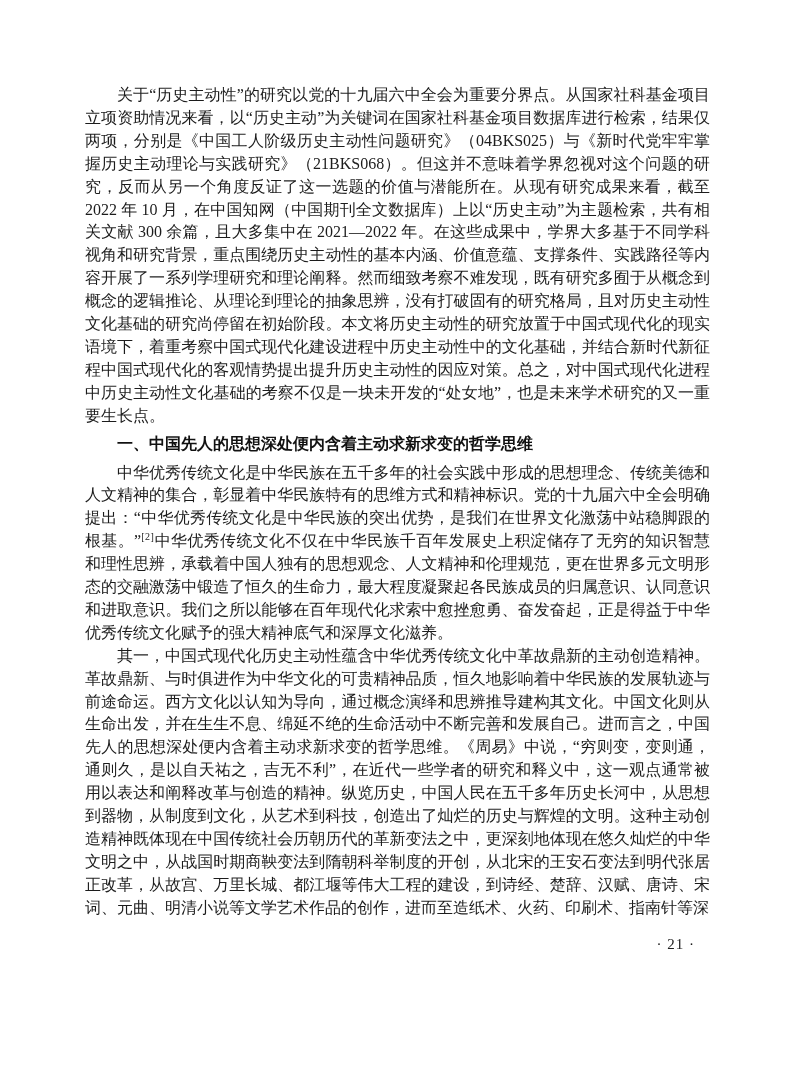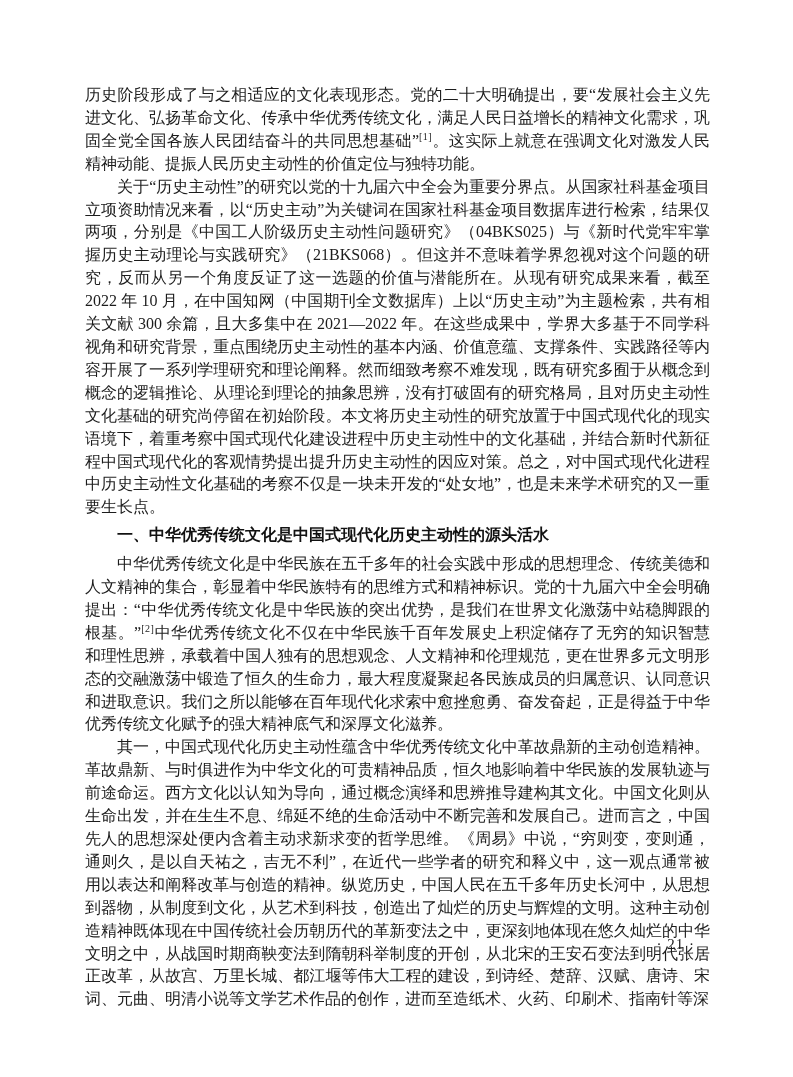--- a/index.html
+++ b/index.html
@@ -59,25 +59,24 @@
     color: #1c1c1c;
     font-family: "Liberation Serif", "DejaVu Serif", serif;
   }
 </style>
 </head>
 <body>
 
 <div class="page">
   <div class="text-block">
 
-    <p class="para no-indent"><span>历史阶段形成了与之相适应的文化表现形态。党的二十大明确提出，要“发展社会主义先进文化、弘扬革命文化、传承中华优秀传统文化，满足人民日益增长的精神文化需求，巩固全党全国各族人民团结奋斗的共同思想基础”</span><sup class="fn">[1]</sup><span>。这实际上就意在强调文化对激发人民精神动能、提振人民历史主动性的价值定位与独特功能。</span></p>
 
     <p class="para"><span>关于“历史主动性”的研究以党的十九届六中全会为重要分界点。从国家社科基金项目立项资助情况来看，以“历史主动”为关键词在国家社科基金项目数据库进行检索，结果仅两项，分别是《中国工人阶级历史主动性问题研究》（04BKS025）与《新时代党牢牢掌握历史主动理论与实践研究》（21BKS068）。但这并不意味着学界忽视对这个问题的研究，反而从另一个角度反证了这一选题的价值与潜能所在。从现有研究成果来看，截至 2022 年 10 月，在中国知网（中国期刊全文数据库）上以“历史主动”为主题检索，共有相关文献 300 余篇，且大多集中在 2021—2022 年。在这些成果中，学界大多基于不同学科视角和研究背景，重点围绕历史主动性的基本内涵、价值意蕴、支撑条件、实践路径等内容开展了一系列学理研究和理论阐释。然而细致考察不难发现，既有研究多囿于从概念到概念的逻辑推论、从理论到理论的抽象思辨，没有打破固有的研究格局，且对历史主动性文化基础的研究尚停留在初始阶段。本文将历史主动性的研究放置于中国式现代化的现实语境下，着重考察中国式现代化建设进程中历史主动性中的文化基础，并结合新时代新征程中国式现代化的客观情势提出提升历史主动性的因应对策。总之，对中国式现代化进程中历史主动性文化基础的考察不仅是一块未开发的“处女地”，也是未来学术研究的又一重要生长点。</span></p>
 
-    <h2 class="section-heading">一、中华优秀传统文化是中国式现代化历史主动性的源头活水</h2>
+    <h2 class="section-heading">一、中国先人的思想深处便内含着主动求新求变的哲学思维</h2>
 
     <p class="para"><span>中华优秀传统文化是中华民族在五千多年的社会实践中形成的思想理念、传统美德和人文精神的集合，彰显着中华民族特有的思维方式和精神标识。党的十九届六中全会明确提出：“中华优秀传统文化是中华民族的突出优势，是我们在世界文化激荡中站稳脚跟的根基。”</span><sup class="fn">[2]</sup><span>中华优秀传统文化不仅在中华民族千百年发展史上积淀储存了无穷的知识智慧和理性思辨，承载着中国人独有的思想观念、人文精神和伦理规范，更在世界多元文明形态的交融激荡中锻造了恒久的生命力，最大程度凝聚起各民族成员的归属意识、认同意识和进取意识。我们之所以能够在百年现代化求索中愈挫愈勇、奋发奋起，正是得益于中华优秀传统文化赋予的强大精神底气和深厚文化滋养。</span></p>
 
     <p class="para"><span>其一，中国式现代化历史主动性蕴含中华优秀传统文化中革故鼎新的主动创造精神。革故鼎新、与时俱进作为中华文化的可贵精神品质，恒久地影响着中华民族的发展轨迹与前途命运。西方文化以认知为导向，通过概念演绎和思辨推导建构其文化。中国文化则从生命出发，并在生生不息、绵延不绝的生命活动中不断完善和发展自己。进而言之，中国先人的思想深处便内含着主动求新求变的哲学思维。《周易》中说，“穷则变，变则通，通则久，是以自天祐之，吉无不利”，在近代一些学者的研究和释义中，这一观点通常被用以表达和阐释改革与创造的精神。纵览历史，中国人民在五千多年历史长河中，从思想到器物，从制度到文化，从艺术到科技，创造出了灿烂的历史与辉煌的文明。这种主动创造精神既体现在中国传统社会历朝历代的革新变法之中，更深刻地体现在悠久灿烂的中华文明之中，从战国时期商鞅变法到隋朝科举制度的开创，从北宋的王安石变法到明代张居正改革，从故宫、万里长城、都江堰等伟大工程的建设，到诗经、楚辞、汉赋、唐诗、宋词、元曲、明清小说等文学艺术作品的创作，进而至造纸术、火药、印刷术、指南针等深</span></p>
 
   </div>
 
   <div class="page-number">· 21 ·</div>
 </div>
 

